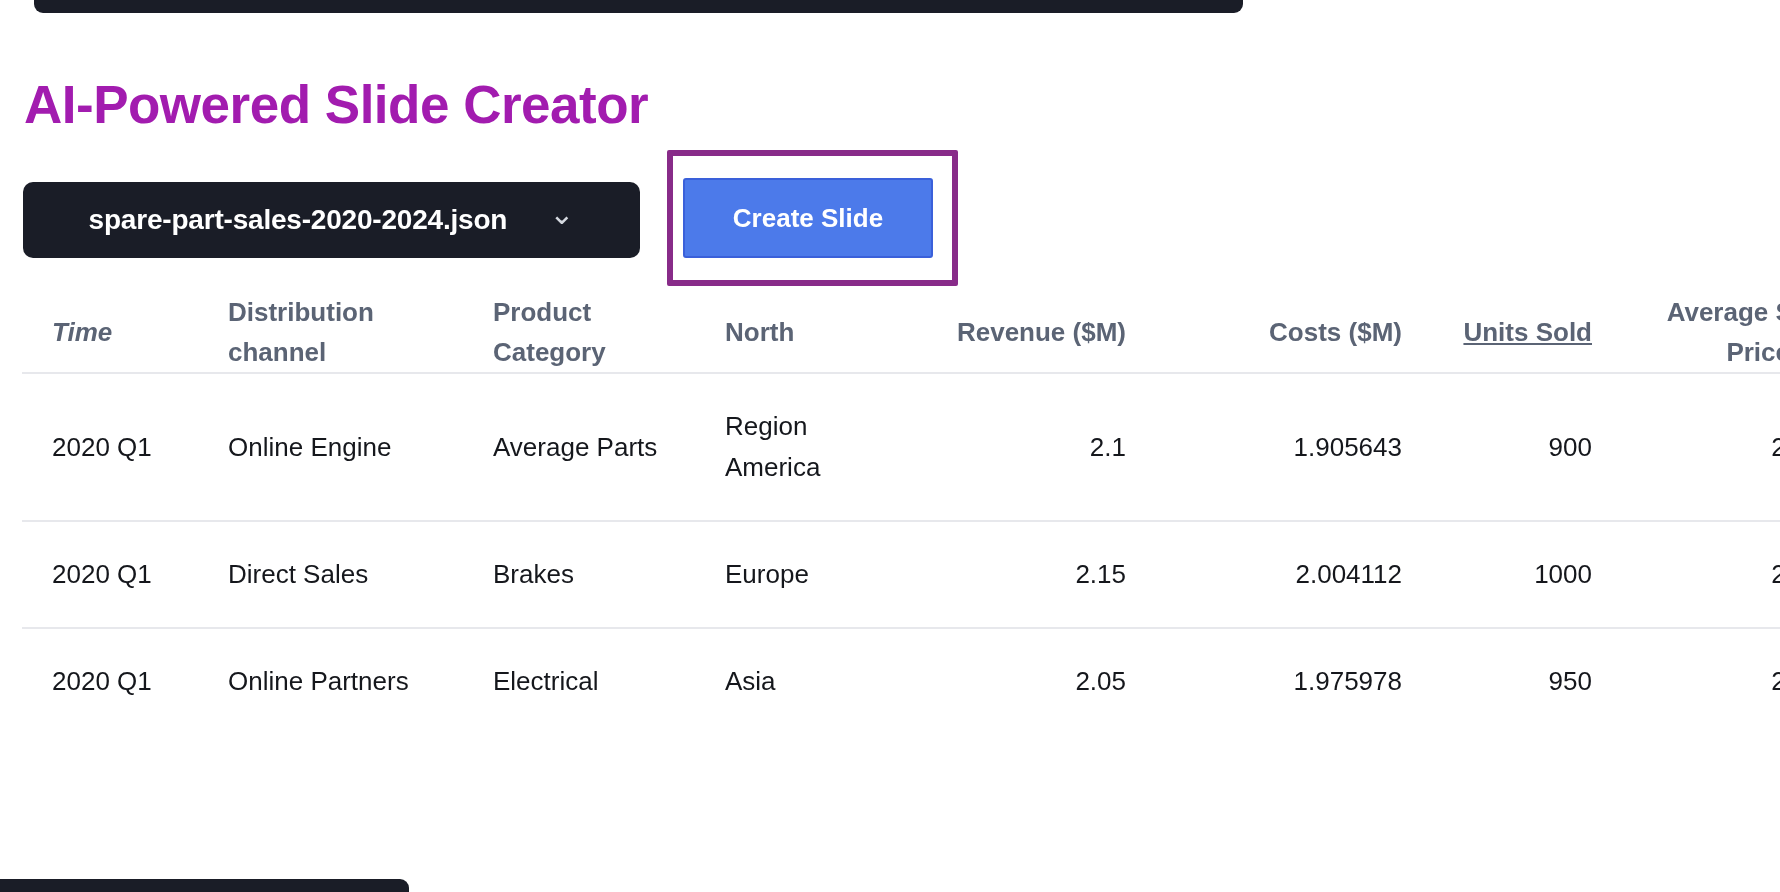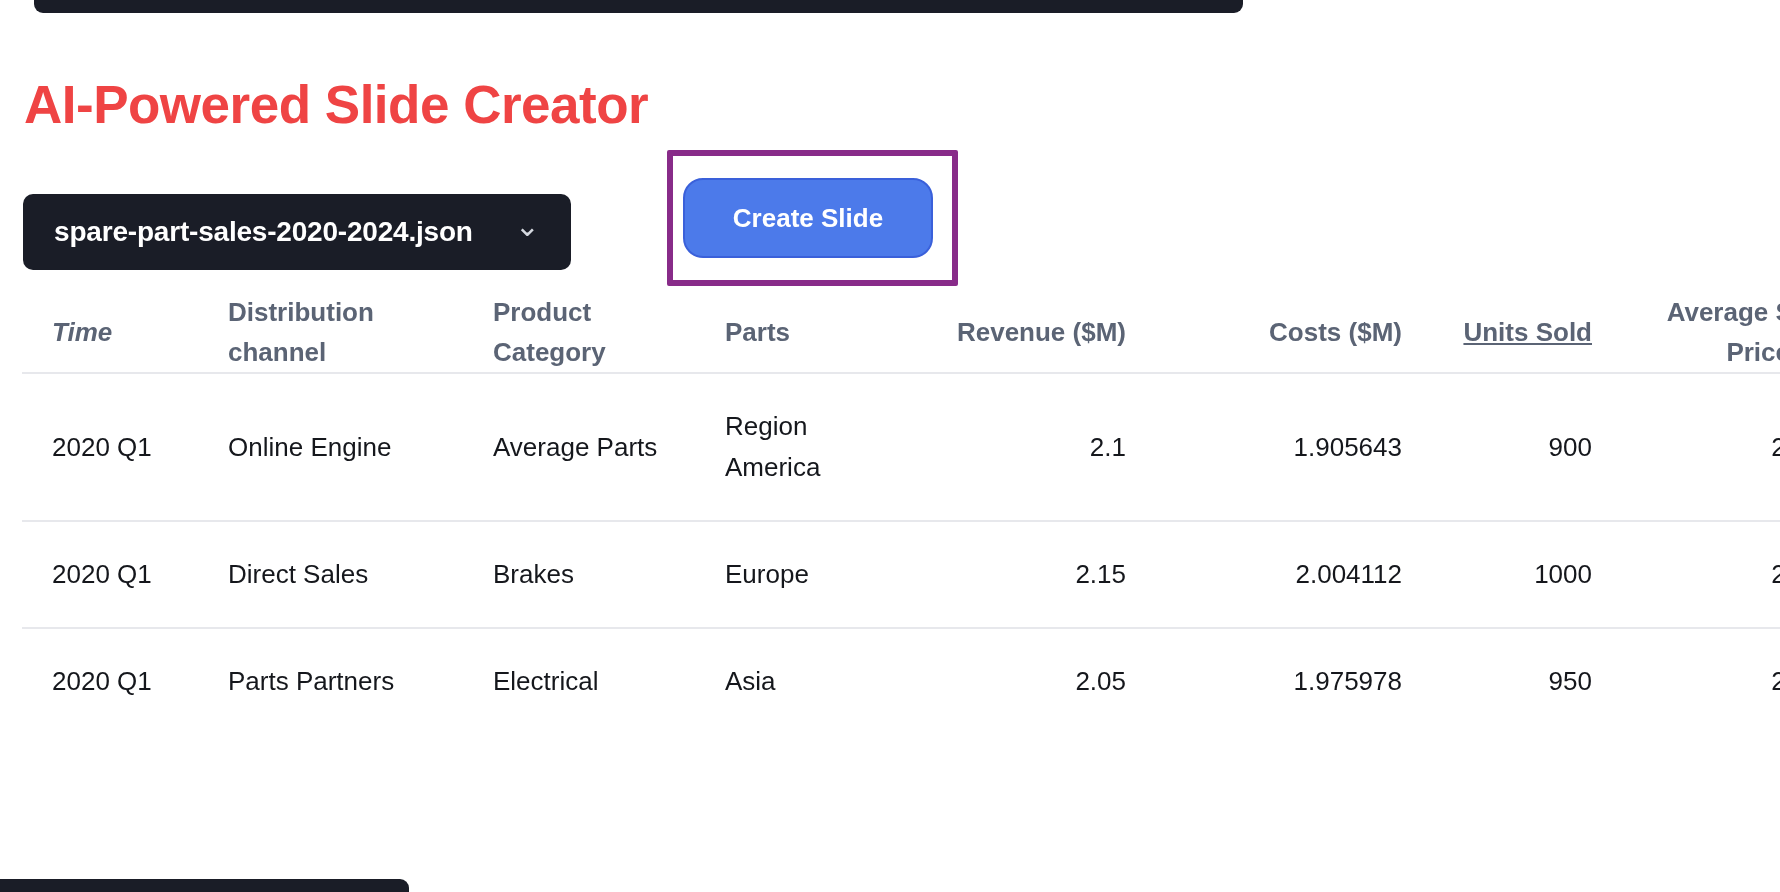--- a/index.html
+++ b/index.html
@@ -12,40 +12,40 @@
     position:absolute;left:34px;top:0;width:1209px;height:13px;
     background:var(--dropdown-bg);border-radius:0 0 9px 9px;
   }
   .bottom-partial{
     position:absolute;left:0;top:879px;width:409px;height:13px;
     background:var(--dropdown-bg);border-radius:0 9px 0 0;
   }
   .page-title{
     position:absolute;left:24px;top:72px;margin:0;
     font-size:53px;line-height:66px;font-weight:600;letter-spacing:-0.5px;
-    color:#ef4444;white-space:nowrap;
+    color:#a21caf;white-space:nowrap;
   }
   .dataset-select{
-    position:absolute;left:23px;top:194px;width:548px;height:76px;
+    position:absolute;left:23px;top:182px;width:617px;height:76px;
     background:var(--dropdown-bg);border-radius:10px;cursor:pointer;
     display:flex;align-items:center;justify-content:center;gap:42px;box-sizing:border-box;
   }
   .dataset-select .value{
     color:#ffffff;font-size:28px;font-weight:700;letter-spacing:-0.2px;white-space:nowrap;
   }
   .dataset-select .chev{
     color:#d5d9e0;font-size:30px;line-height:30px;transform:translateY(-6px);font-weight:400;
   }
   .highlight-box{
     position:absolute;left:667px;top:150px;width:291px;height:136px;box-sizing:border-box;
     border:6px solid var(--highlight);border-radius:2px;background:transparent;
   }
   .create-btn{
     position:absolute;left:683px;top:178px;width:250px;height:80px;box-sizing:border-box;
-    background:var(--button-bg);border:2px solid var(--button-border);border-radius:20px;
+    background:var(--button-bg);border:2px solid var(--button-border);border-radius:3px;
     color:#ffffff;font-family:"Liberation Sans", sans-serif;font-size:26px;font-weight:700;
     cursor:pointer;
   }
   .data-table{
     position:absolute;left:22px;top:292px;width:1736px;
     border-collapse:collapse;table-layout:fixed;
   }
   .data-table th{
     color:var(--header-text);font-size:26px;font-weight:600;line-height:40px;
     vertical-align:middle;padding-top:0;padding-bottom:0;
@@ -94,21 +94,21 @@
   <div class="highlight-box"></div>
 
   <button class="create-btn">Create Slide</button>
 
   <table class="data-table">
     <thead>
       <tr>
           <th>Time</th>
           <th>Distribution channel</th>
           <th>Product Category</th>
-          <th>Parts</th>
+          <th>North</th>
           <th>Revenue ($M)</th>
           <th>Costs ($M)</th>
           <th>Units Sold</th>
           <th>Average Sale Price ($)</th>
         </tr>
     </thead>
     <tbody>
         <tr>
           <td>2020 Q1</td>
           <td>Online Engine</td>
@@ -124,21 +124,21 @@
           <td>Direct Sales</td>
           <td>Brakes</td>
           <td>Europe</td>
           <td>2.15</td>
           <td>2.004112</td>
           <td>1000</td>
           <td>2150</td>
         </tr>
         <tr>
           <td>2020 Q1</td>
-          <td>Parts Partners</td>
+          <td>Online Partners</td>
           <td>Electrical</td>
           <td>Asia</td>
           <td>2.05</td>
           <td>1.975978</td>
           <td>950</td>
           <td>2158</td>
         </tr>
       </tbody>
   </table>
 

